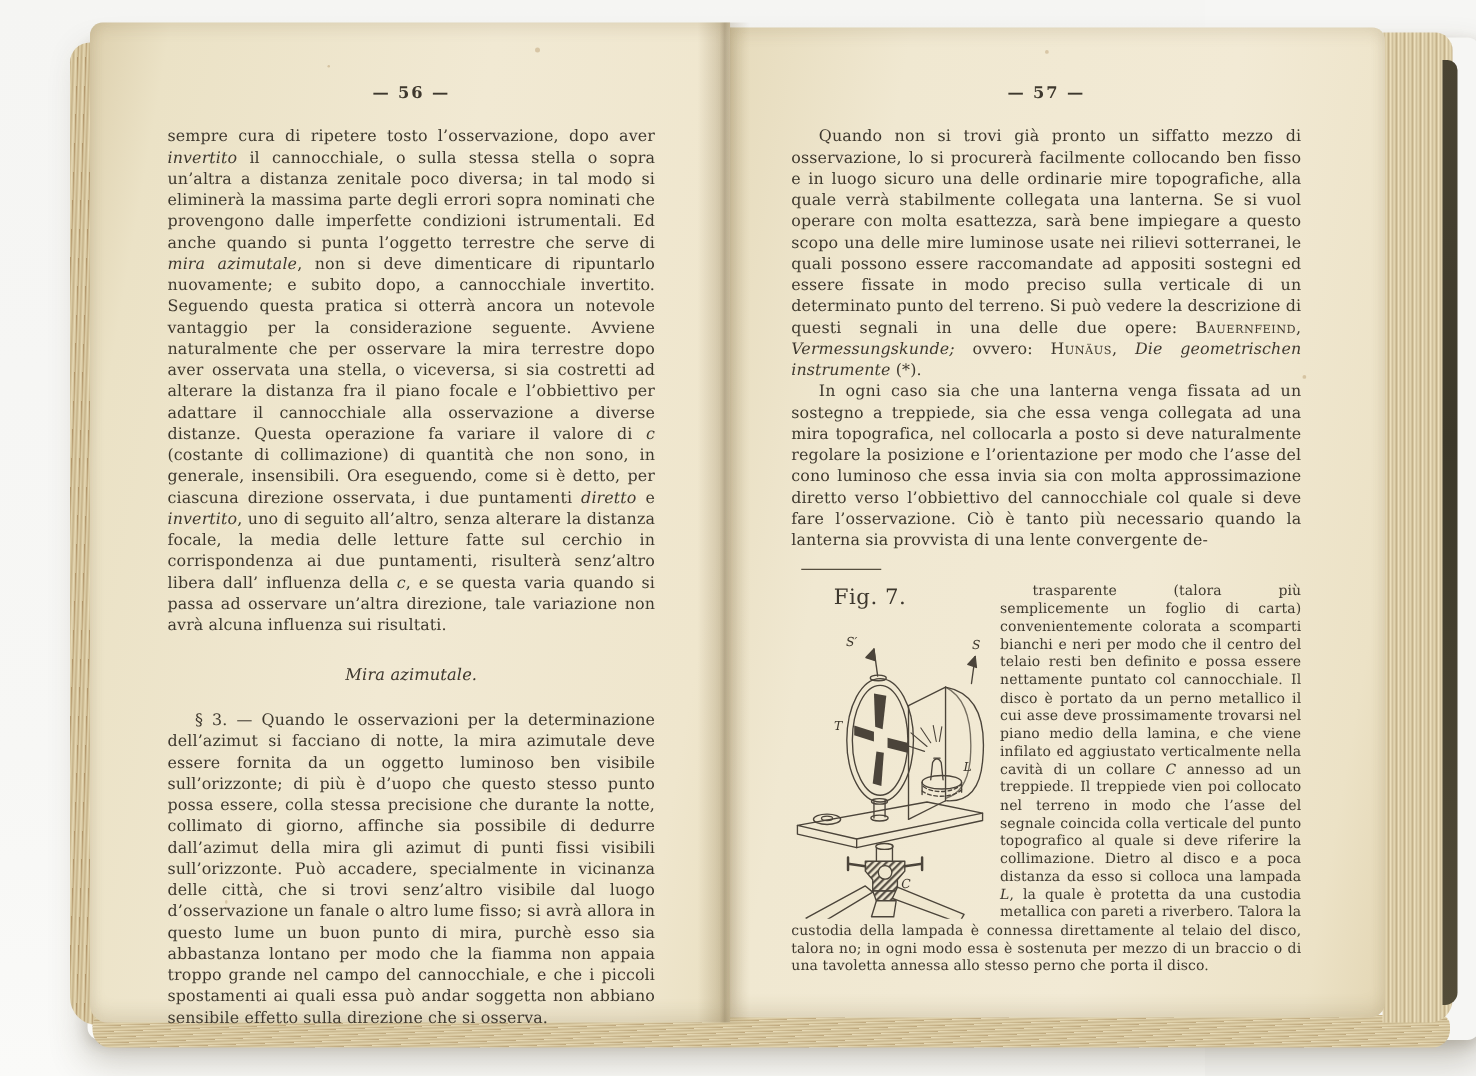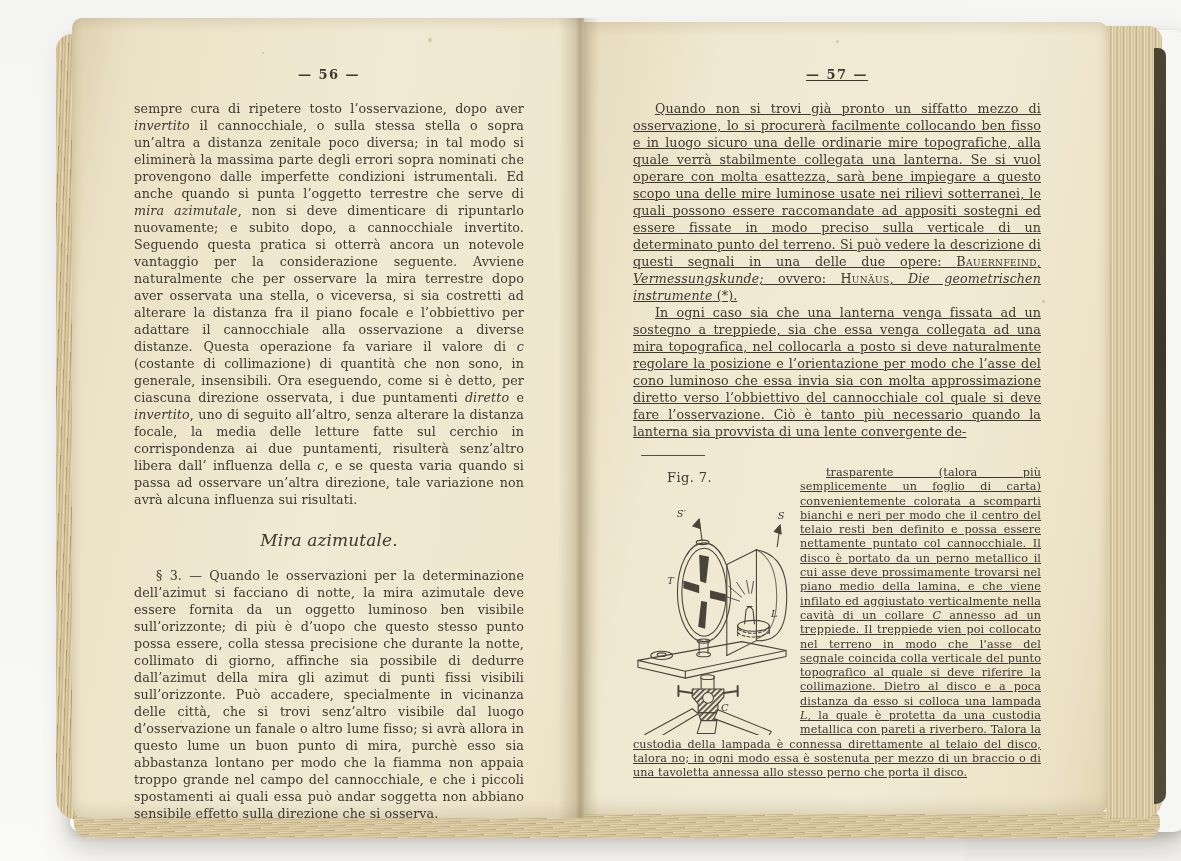--- a/index.html
+++ b/index.html
@@ -29,33 +29,33 @@
   .page-right { left:554px; top:16px; width:524px; height:792px; border-radius:0 10px 12px 0;
     background:linear-gradient(100deg,#e6dbbc 0%,#f0e8d1 22%,#f2ead5 62%,#ecE2c6 90%,#e3d6b4 100%);
     box-shadow:inset 0 6px 10px rgba(120,100,55,.12), inset 0 -8px 12px rgba(120,100,55,.14); }
   .gutter { position:absolute; left:528px; top:12px; width:42px; height:800px;
     background:linear-gradient(90deg,rgba(115,92,48,0) 0%,rgba(115,92,48,.22) 42%,rgba(90,70,35,.34) 52%,rgba(115,92,48,.18) 64%,rgba(115,92,48,0) 100%); }
 
   .spot { position:absolute; border-radius:50%; background:rgba(150,108,52,.28); }
 
   .textcol { position:absolute; text-align:justify; font-size:12.7px; line-height:17px; letter-spacing:.1px; }
   #text-56 { left:134px; top:66px; width:390px; }
-  #text-57 { left:633px; top:66px; width:408px;text-decoration:underline; }
+  #text-57 { left:633px; top:66px; width:408px; }
   .pagenum { text-align:center; font-weight:bold; font-size:13px; letter-spacing:1.5px; margin-bottom:17px; }
   p.para { margin:0; }
   p.indent { text-indent:22px; }
   .it { font-style:italic; }
   .sc { font-variant:small-caps; letter-spacing:.4px; }
-  .heading { text-align:center; font-style:italic; font-size:17px; margin:24px 0 18px 0; }
+  .heading { text-align:center; font-style:italic; font-size:13px; margin:24px 0 18px 0; }
 
   .fn-rule { width:64px; border-top:1.2px solid #554e3f; margin:15px 0 10px 8px; }
   .footnote { font-size:11.2px; line-height:14.3px; text-align:justify; }
   .footnote p { text-indent:26px; }
   .fn-figure { float:left; width:158px; margin:3px 9px 1px 0; text-indent:0; }
-  .fig-caption { font-size:13px; margin:2px 0 0 34px; letter-spacing:.4px; }
+  .fig-caption { font-size:17px; margin:2px 0 0 34px; letter-spacing:.4px; }
   .fig-art { display:block; }
   .fig-art text { font-family:"DejaVu Serif","Liberation Serif",serif; font-style:italic; font-size:10px; fill:#3e382e; }
 </style>
 </head>
 <body>
 
 <div id="stage">
   <div class="book">
     <div class="book-shadow"></div>
     <div class="edge-left"></div>

